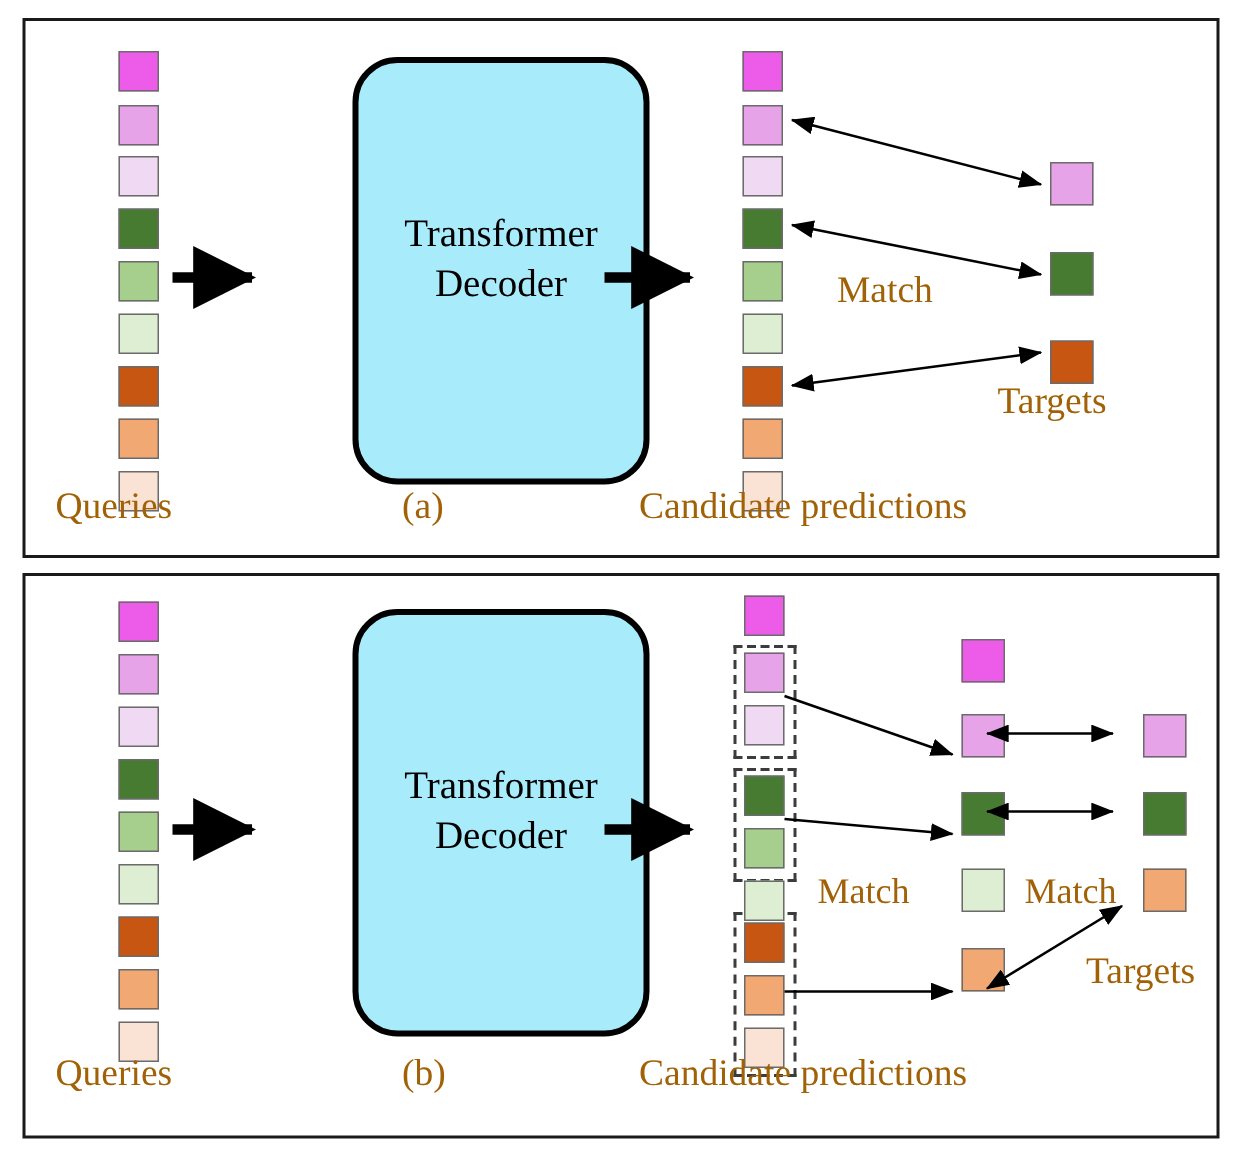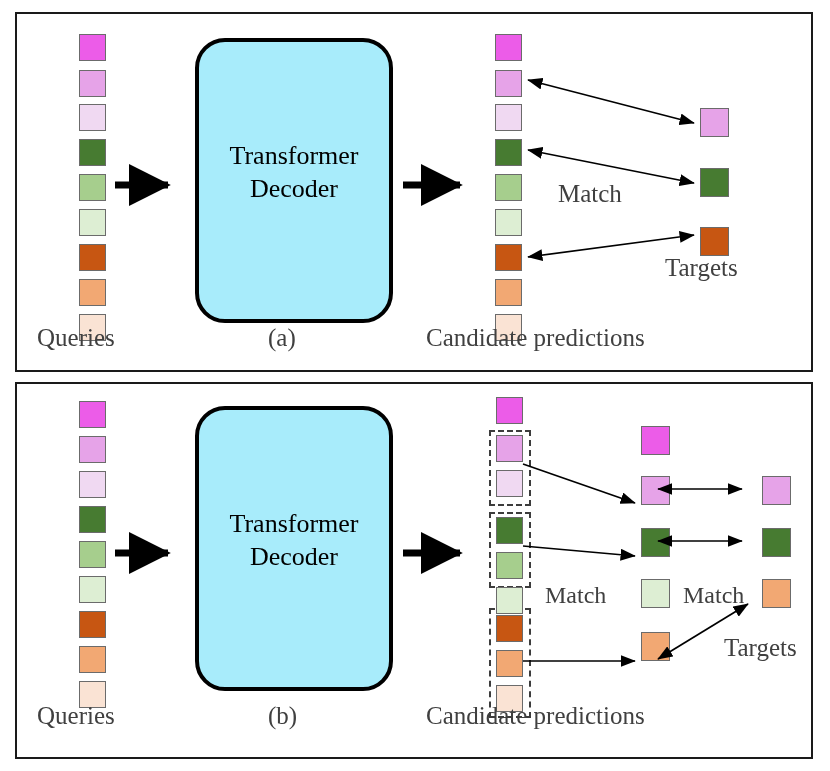--- a/index.html
+++ b/index.html
@@ -5,25 +5,25 @@
   html,body{margin:0;padding:0;background:#ffffff;}
   body{width:830px;height:771px;font-family:"Liberation Serif",serif;color:#000;}
   #root{position:relative;width:830px;height:771px;overflow:hidden;background:#fff;}
 
   .panel{position:absolute;background:#fff;border:2px solid #1a1a1a;box-sizing:border-box;}
   #panel-a{left:15px;top:12px;width:798px;height:360px;}
   #panel-b{left:15px;top:382px;width:798px;height:377px;}
 
   .sq{position:absolute;box-sizing:border-box;border:1.6px solid #6b6b6b;}
 
-  .lbl{position:absolute;white-space:nowrap;font-family:"Liberation Serif",serif;color:#404040;}
+  .lbl{position:absolute;white-space:nowrap;font-family:"Liberation Serif",serif;color:#a16207;}
   .lbl-big{font-size:25px;}
   .lbl-md{font-size:24px;}
 
-  .decoder{position:absolute;background:#a8ecfb;border:4px solid #000;border-radius:30px;box-sizing:border-box;}
+  .decoder{position:absolute;background:#a8ecfb;border:4px solid #000;border-radius:30px;box-sizing:border-box;margin-left:40px;}
   .decoder .dtxt{position:absolute;left:0;right:0;text-align:center;font-size:26px;line-height:1.25;color:#000;font-family:"Liberation Serif",serif;}
 
   .dashgrp{position:absolute;box-sizing:border-box;border:2.5px dashed #3c3c3c;background:transparent;}
 
   svg.arrows{position:absolute;left:0;top:0;width:830px;height:771px;pointer-events:none;}
 </style>
 </head>
 <body>
 
 <div id="root">

